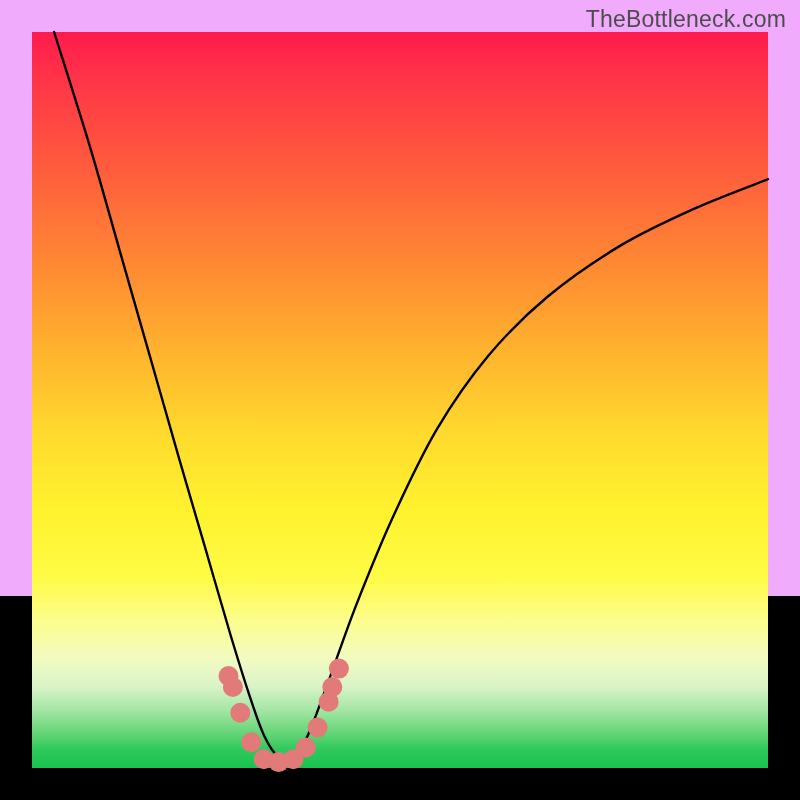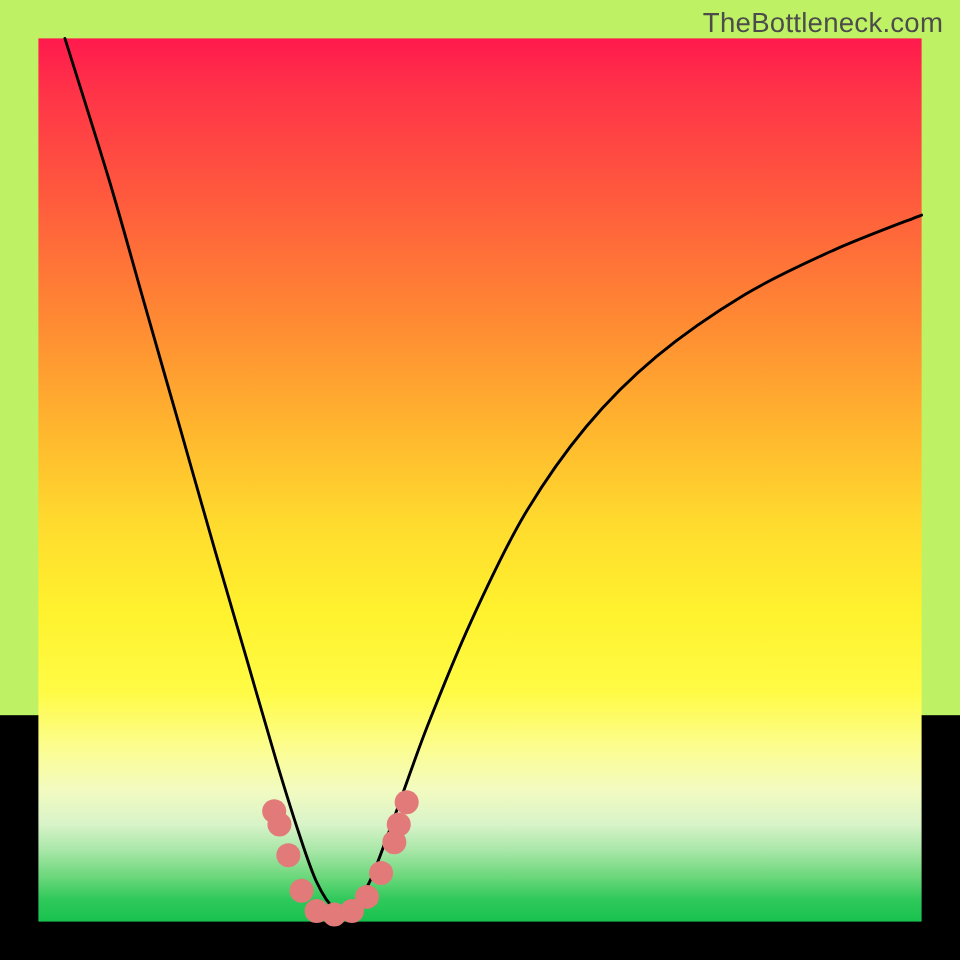--- a/index.html
+++ b/index.html
@@ -10,21 +10,21 @@
     overflow: hidden;
     background: #000;
     font-family: Arial, Helvetica, sans-serif;
   }
   .frame {
     position: absolute;
     top: 0;
     left: 0;
     width: 800px;
     height: 596px;
-    background: #bef264;
+    background: #f0abfc;
   }
   .plot {
     position: absolute;
     top: 32px;
     left: 32px;
     width: 736px;
     height: 736px;
     
     background: linear-gradient(
       to bottom,

